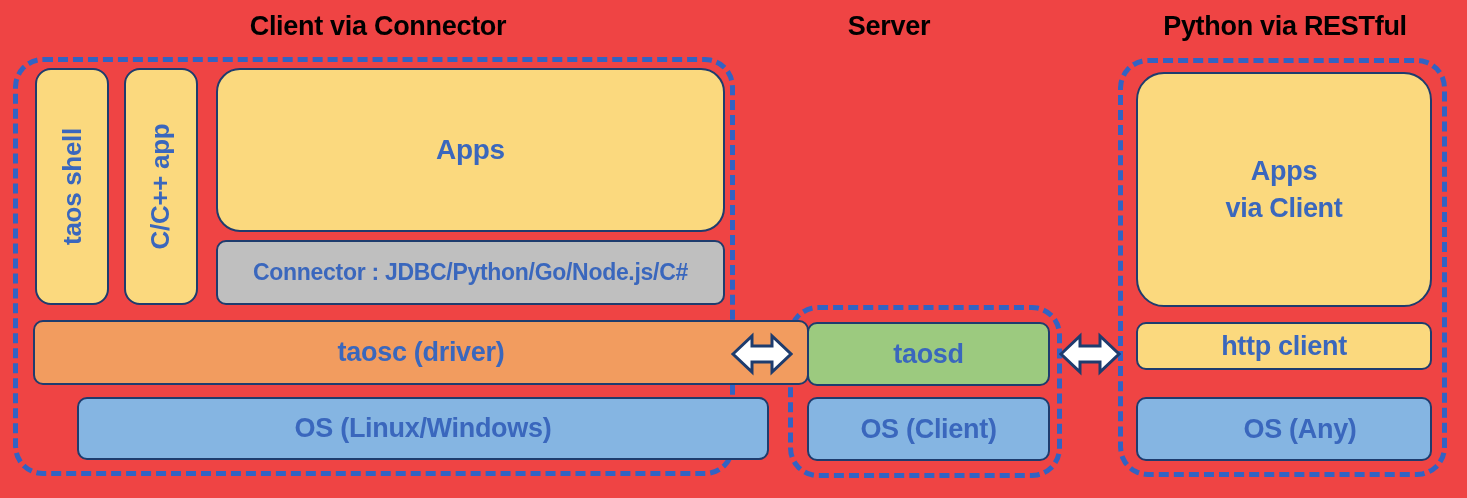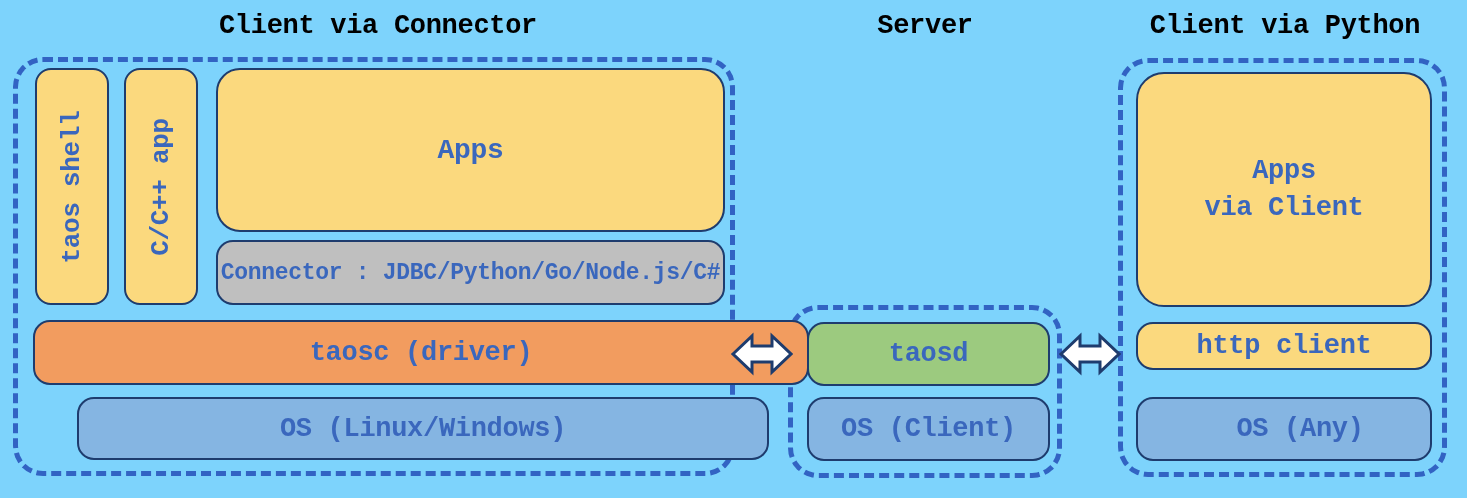--- a/index.html
+++ b/index.html
@@ -1,20 +1,20 @@
 <!DOCTYPE html>
 <html><head>
 <meta charset="utf-8">
 <style>
   html,body{margin:0;padding:0;background:#fff;}
   .canvas{
     position:relative;
     width:1467px;height:498px;
-    font-family:Liberation Mono, monospace;
-    background:#7dd3fc;
+    font-family:Liberation Sans, sans-serif;
+    background:#ef4444;
     overflow:hidden;
   }
   .title{
     position:absolute;
     font-size:27px;font-weight:700;color:#000;
     text-align:center;letter-spacing:-0.3px;
     white-space:nowrap;
   }
   .group{
     position:absolute;
@@ -29,43 +29,43 @@
     border:2.5px solid #1E3C6E;
     display:flex;align-items:center;justify-content:center;
     color:#3A67BD;font-weight:700;letter-spacing:-0.3px;
     text-align:center;
   }
   .yellow{background:#FBD97E;}
   .orange{background:#F29C5F;}
   .blue{background:#85B5E2;}
   .green{background:#9CCA7F;}
   .gray{background:#BFBFBF;}
-  .r14{border-radius:17px;}
+  .r14{border-radius:10px;}
   .r16{border-radius:16px;}
   .r24{border-radius:24px;}
   .r28{border-radius:28px;}
   .vertical span{
     transform:rotate(-90deg);
     white-space:nowrap;
     font-size:26px;
   }
   .f28{font-size:28px;}
   .f27{font-size:27px;}
   .f23{font-size:23px;}
   .two-line{line-height:1.35;font-size:27px;}
   .arrow{position:absolute;}
 </style>
 </head>
 <body>
 
 <div class="canvas">
 
   <div class="title" style="left:128px;top:11px;width:500px;">Client via Connector</div>
-  <div class="title" style="left:825px;top:11px;width:200px;">Server</div>
-  <div class="title" style="left:1135px;top:11px;width:300px;">Client via Python</div>
+  <div class="title" style="left:789px;top:11px;width:200px;">Server</div>
+  <div class="title" style="left:1135px;top:11px;width:300px;">Python via RESTful</div>
 
   <div class="group" style="left:13px;top:57px;width:722px;height:419px;"></div>
   <div class="group" style="left:788px;top:305px;width:274px;height:173px;"></div>
   <div class="group" style="left:1118px;top:58px;width:329px;height:419px;"></div>
 
   <div class="box yellow r16 vertical" style="left:35px;top:68px;width:74px;height:237px;">
     <span>taos shell</span>
   </div>
   <div class="box yellow r16 vertical" style="left:124px;top:68px;width:74px;height:237px;">
     <span>C/C++ app</span>

